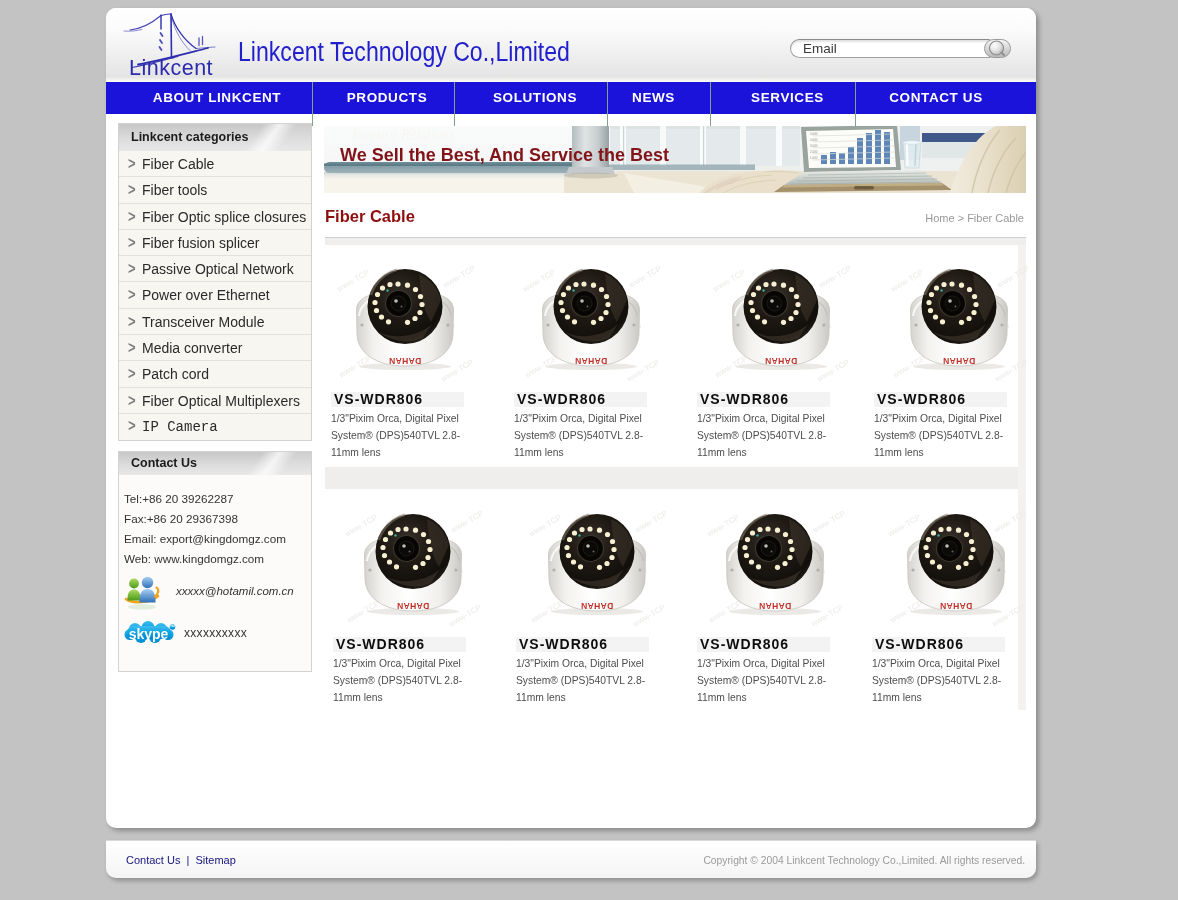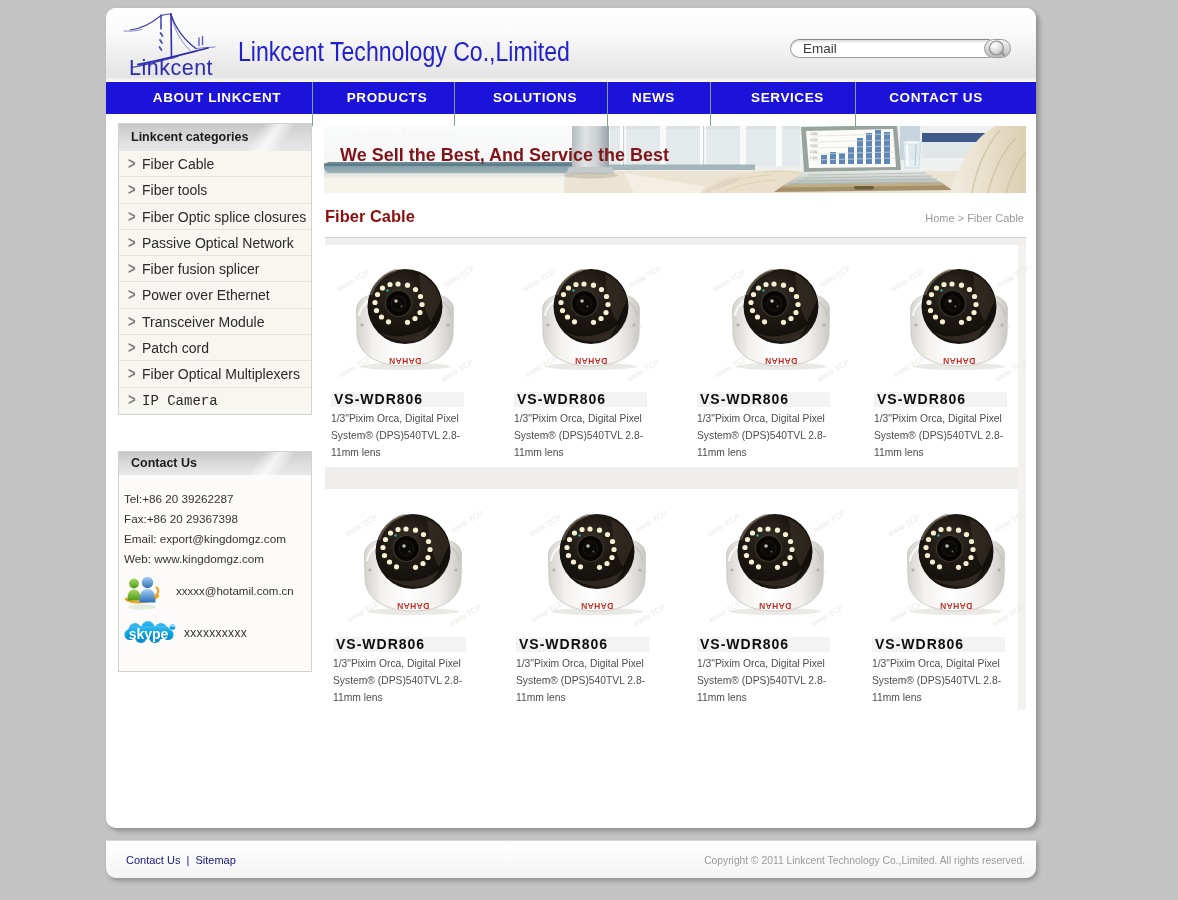--- a/index.html
+++ b/index.html
@@ -25,21 +25,21 @@
   background:linear-gradient(#c7c7c7,#dcdcdc 55%,#e8e8e8), #ddd; position:relative; overflow:hidden; }
 .sbox .hd:after { content:""; position:absolute; right:-30px; top:-22px; width:130px; height:56px; background:linear-gradient(125deg, rgba(255,255,255,0) 40%, rgba(255,255,255,0.75) 50%, rgba(230,230,230,0.2) 60%); transform:rotate(0deg); }
 #catbox { top:115px; }
 #catbox ul { list-style:none; }
 #catbox li { height:26.3px; line-height:26.3px; background:#f8f6f1; border-bottom:1px solid #e3e1da; font-size:14px; color:#2a2a2a; padding-left:23px; position:relative; }
 #catbox li:last-child { border-bottom:none;font-family:Liberation Mono, monospace; }
 #catbox li:before { content:"\003E"; position:absolute; left:9px; top:0; color:#7d7d7d; font-weight:bold; font-size:13px; transform:scaleY(1.25); }
 #conbox { top:443px; height:221px; } #conbox .hd { height:23px; line-height:23px; }
 #conbox .bd { padding:14px 0 0 5px; background:#fcfbf9; height:196px; font-size:12px; color:#333; }
 #conbox .line { height:20px; line-height:20px; font-size:11.7px; }
-#conbox .msnrow { margin-top:6px; height:36px; position:relative; }
+#conbox .msnrow { margin-top:6px; height:36px; position:relative;font-style:italic; }
 #conbox .msnrow .txt { position:absolute; left:52px; top:10px; font-size:11.5px; }
 #conbox .skyrow { margin-top:10px; height:26px; position:relative; }
 #conbox .skyrow .txt { position:absolute; left:60px; top:5px; font-size:12px; letter-spacing:0.3px; }
 
 #banner { position:absolute; left:218px; top:118px; width:702px; height:67px; }
 #pgtitle { position:absolute; left:219px; top:199px; font-size:16.5px; font-weight:bold; color:#8e0e0e; }
 #crumb { position:absolute; right:12px; top:204px; font-size:11px; color:#999; }
 #titlehr { position:absolute; left:219px; top:229px; width:701px; height:1px; background:#cfcfcf; }
 #graystrip1 { position:absolute; left:219px; top:230px; width:701px; height:7px; background:#efeeec; }
 #gapstrip { position:absolute; left:219px; top:459px; width:701px; height:22px; background:#efeeec; }
@@ -102,24 +102,25 @@
       <div class="it" style="width:103px;text-indent:-11px">NEWS</div>
       <div class="it" style="width:145px;text-indent:9px">SERVICES</div>
       <div class="it" style="width:180px;text-indent:-20px">CONTACT US</div>
     </div>
     <div class="sbox" id="catbox">
       <div class="hd">Linkcent categories</div>
       <ul>
         <li>Fiber Cable</li>
         <li>Fiber tools</li>
         <li>Fiber Optic splice closures</li>
+        <li>Fiber fusion splicer</li>
         <li>Passive Optical Network</li>
-        <li>Fiber fusion splicer</li>
         <li>Power over Ethernet</li>
         <li>Transceiver Module</li>
+        <li>Media converter</li>
         <li>Patch cord</li>
         <li>Fiber Optical Multiplexers</li>
         <li>IP Camera</li>
       </ul>
     </div>
     <div class="sbox" id="conbox">
       <div class="hd">Contact Us</div>
       <div class="bd">
         <div class="line">Tel:+86 20 39262287</div>
         <div class="line">Fax:+86 20 29367398</div>
@@ -423,15 +424,15 @@
     <div class="cell" style="left:766px;top:499px">
         <svg class="img" style="left:14px" width="140" height="132">
           <use href="#cam"></use>
         </svg>
         <div class="ttl">VS-WDR806</div>
         <div class="dsc">1/3"Pixim Orca, Digital Pixel<br>System® (DPS)540TVL 2.8-<br>11mm lens</div>
       </div>
   </div>
   <div id="footer">
     <div class="l">Contact Us&nbsp; | &nbsp;Sitemap</div>
-    <div class="r">Copyright © 2011 Linkcent Technology Co.,Limited. All rights reserved.</div>
+    <div class="r">Copyright © 2004 Linkcent Technology Co.,Limited. All rights reserved.</div>
   </div>
 </div>
 
 </body></html>

